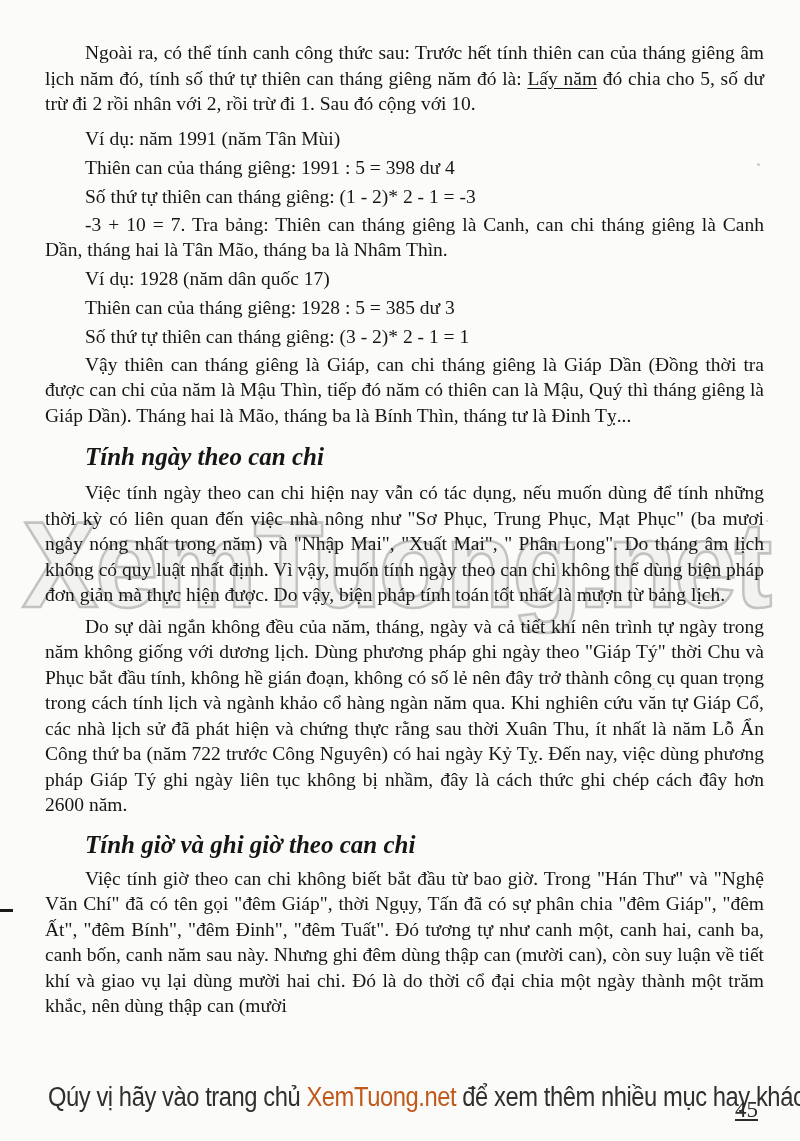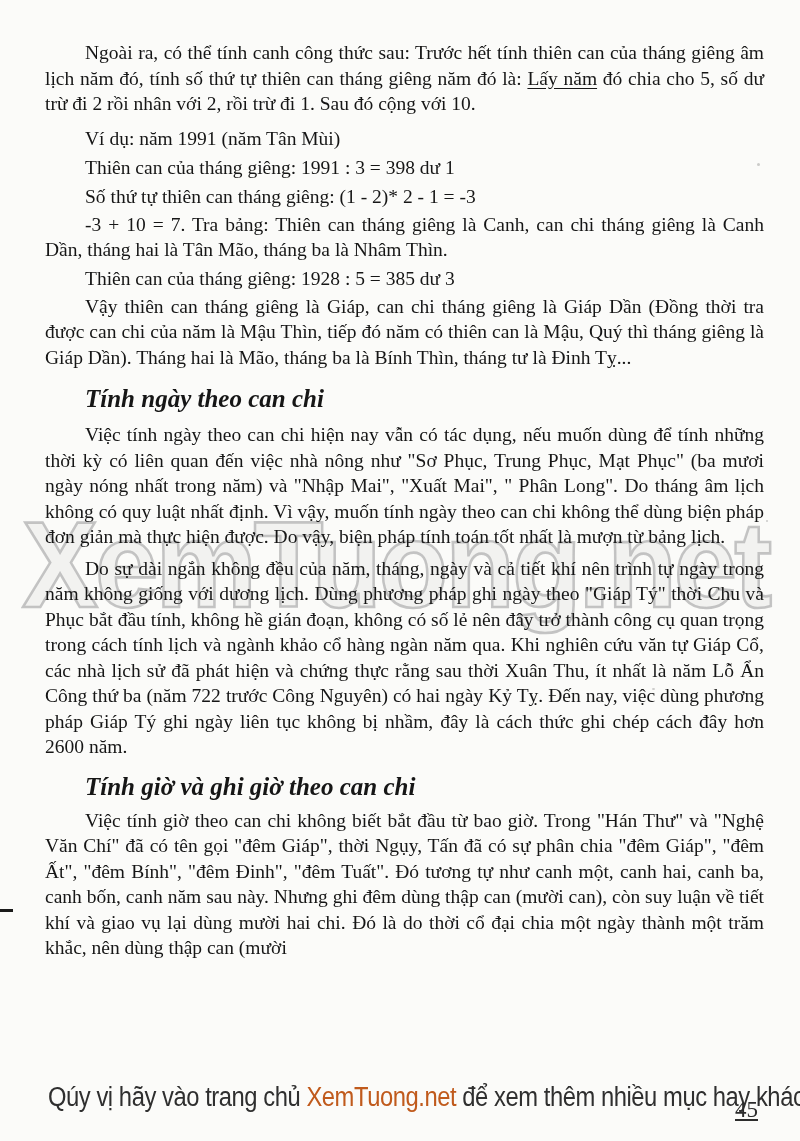--- a/index.html
+++ b/index.html
@@ -123,26 +123,28 @@
 
   <div class="watermark">XemTuong.net</div>
 
   <div class="content">
 
     <p class="para"><span>Ngoài ra, có thể tính canh công thức sau: Trước hết tính thiên can của tháng giêng âm lịch năm đó, tính số thứ tự thiên can tháng giêng năm đó là: </span><span class="underlined">Lấy năm</span><span> đó chia cho 5, số dư trừ đi 2 rồi nhân với 2, rồi trừ đi 1. Sau đó cộng với 10.</span></p>
 
     <div class="gap-small"></div>
 
     <p class="formula-line">Ví dụ: năm 1991 (năm Tân Mùi)</p>
-    <p class="formula-line">Thiên can của tháng giêng: 1991 : 3 = 398 dư 1</p>
+    <p class="formula-line">Thiên can của tháng giêng: 1991 : 5 = 398 dư 4</p>
     <p class="formula-line">Số thứ tự thiên can tháng giêng: (1 - 2)* 2 - 1 = -3</p>
 
     <p class="para" style="text-indent:40px; margin-top:2px;">-3 + 10 = 7. Tra bảng: Thiên can tháng giêng là Canh, can chi tháng giêng là Canh Dần, tháng hai là Tân Mão, tháng ba là Nhâm Thìn.</p>
 
+    <p class="formula-line">Ví dụ: 1928 (năm dân quốc 17)</p>
     <p class="formula-line">Thiên can của tháng giêng: 1928 : 5 = 385 dư 3</p>
+    <p class="formula-line">Số thứ tự thiên can tháng giêng: (3 - 2)* 2 - 1 = 1</p>
 
     <p class="para" style="margin-top:2px;">Vậy thiên can tháng giêng là Giáp, can chi tháng giêng là Giáp Dần (Đồng thời tra được can chi của năm là Mậu Thìn, tiếp đó năm có thiên can là Mậu, Quý thì tháng giêng là Giáp Dần). Tháng hai là Mão, tháng ba là Bính Thìn, tháng tư là Đinh Tỵ...</p>
 
     <h3 class="section-heading">Tính ngày theo can chi</h3>
 
     <p class="para">Việc tính ngày theo can chi hiện nay vẫn có tác dụng, nếu muốn dùng để tính những thời kỳ có liên quan đến việc nhà nông như "Sơ Phục, Trung Phục, Mạt Phục" (ba mươi ngày nóng nhất trong năm) và "Nhập Mai", "Xuất Mai", " Phân Long". Do tháng âm lịch không có quy luật nhất định. Vì vậy, muốn tính ngày theo can chi không thể dùng biện pháp đơn giản mà thực hiện được. Do vậy, biện pháp tính toán tốt nhất là mượn từ bảng lịch.</p>
     <p class="para">Do sự dài ngắn không đều của năm, tháng, ngày và cả tiết khí nên trình tự ngày trong năm không giống với dương lịch. Dùng phương pháp ghi ngày theo "Giáp Tý" thời Chu và Phục bắt đầu tính, không hề gián đoạn, không có số lẻ nên đây trở thành công cụ quan trọng trong cách tính lịch và ngành khảo cổ hàng ngàn năm qua. Khi nghiên cứu văn tự Giáp Cổ, các nhà lịch sử đã phát hiện và chứng thực rằng sau thời Xuân Thu, ít nhất là năm Lỗ Ẩn Công thứ ba (năm 722 trước Công Nguyên) có hai ngày Kỷ Tỵ. Đến nay, việc dùng phương pháp Giáp Tý ghi ngày liên tục không bị nhầm, đây là cách thức ghi chép cách đây hơn 2600 năm.</p>
 
     <h3 class="section-heading" style="margin-top:14px; margin-bottom:8px;">Tính giờ và ghi giờ theo can chi</h3>
 

